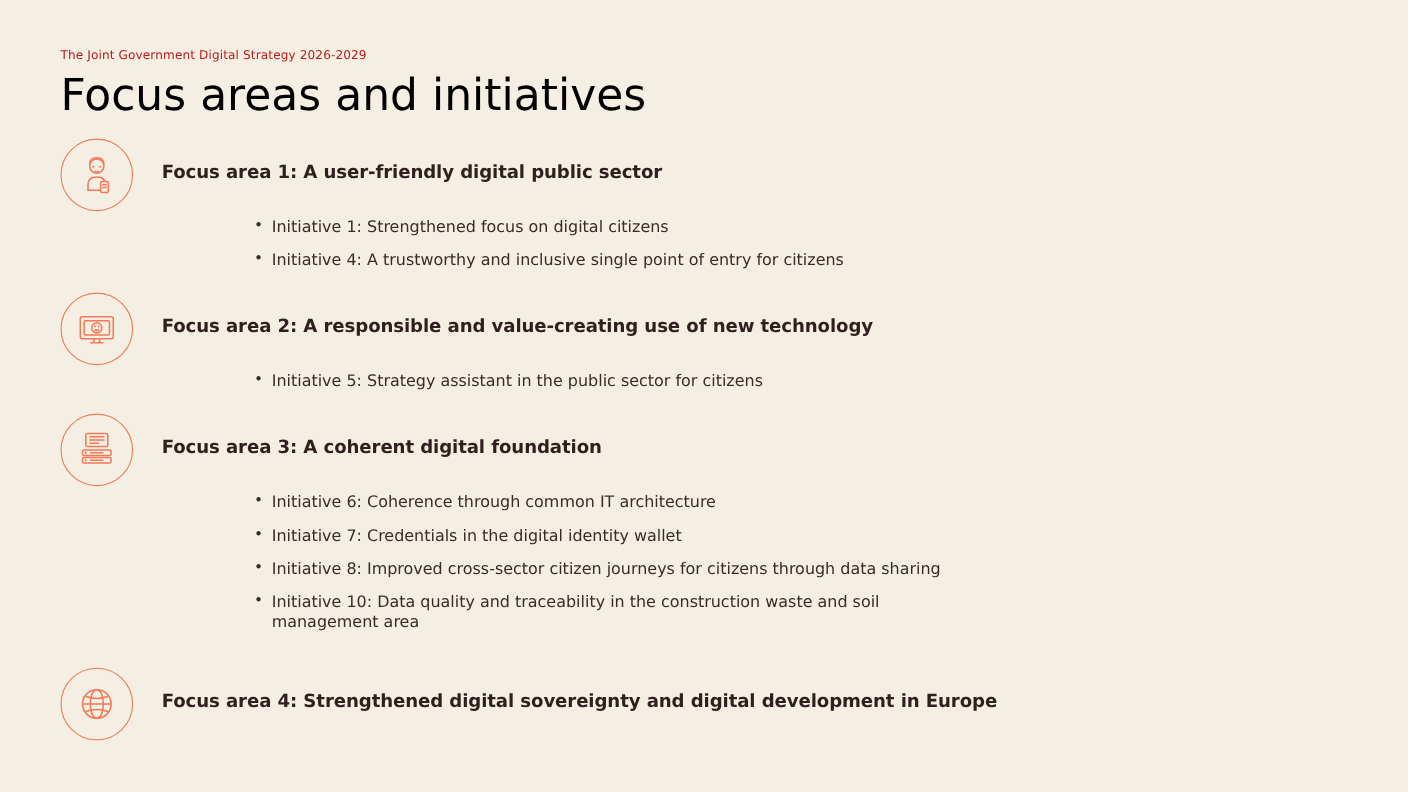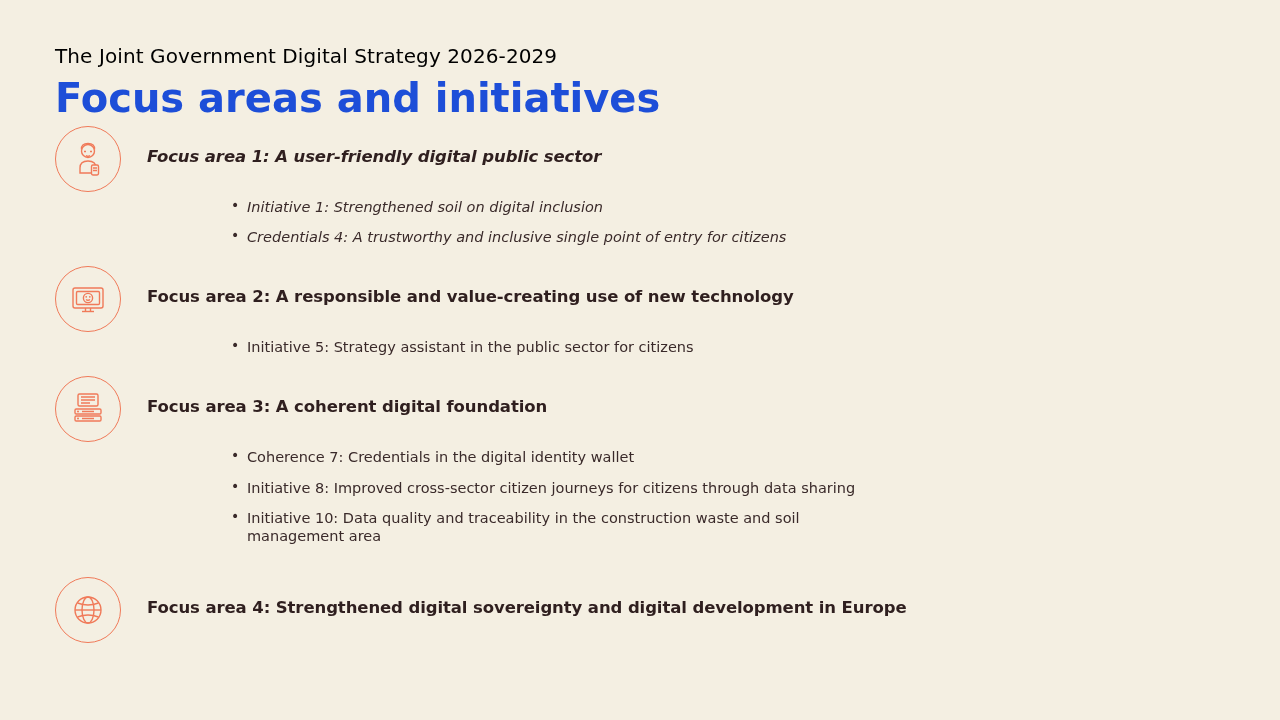--- a/index.html
+++ b/index.html
@@ -22,31 +22,31 @@
     box-sizing: border-box;
   }
 
   
   .header {
     position: absolute;
     left: 55px;
     top: 44px;
   }
   .eyebrow {
-    font-size: 20px;
-    color: #000000;
+    font-size: 11px;
+    color: #b91c1c;
     letter-spacing: 0.1px;
     line-height: 1.2;
   }
   .title {
     font-size: 40px;
-    color: #1d4ed8;
+    color: #000000;
     margin-top: 7px;
     line-height: 1.15;
-    font-weight: 700;
+    font-weight: 400;
   }
 
   
   .content {
     position: absolute;
     left: 55px;
     top: 130px;
     width: 820px;
   }
   .focus-block {
@@ -98,21 +98,21 @@
   ul.initiatives li:before {
     content: "•";
     position: absolute;
     left: 0;
     top: -1px;
     color: #3a2a2a;
     font-size: 14px;
   }
 
   
-  #block-0 { margin-bottom: 24px; font-style: italic; }
+  #block-0 { margin-bottom: 24px; }
   #block-1 { }
   #block-2 { margin-bottom: 36px; }
 
   
   .deco {
     position: absolute;
     right: 0;
     top: 0;
     width: 420px;
     height: 720px;
@@ -140,22 +140,22 @@
             <path d="M17 13.5 h2 M23 13.5 h2"></path>
             <path d="M19 17.5 q2 1.6 4 0"></path>
             <path d="M13 30 q0 -7 8 -7 q8 0 8 7 v5 h-16 z"></path>
             <rect x="24.5" y="27" width="7" height="10" rx="1.4" fill="#f4efe2"></rect>
             <path d="M26 30 h4 M26 32.5 h4"></path>
           </svg>
         </div>
         <div class="focus-title">Focus area 1: A user-friendly digital public sector</div>
       </div>
       <ul class="initiatives">
-        <li>Initiative 1: Strengthened soil on digital inclusion</li>
-        <li>Credentials 4: A trustworthy and inclusive single point of entry for citizens</li>
+        <li>Initiative 1: Strengthened focus on digital citizens</li>
+        <li>Initiative 4: A trustworthy and inclusive single point of entry for citizens</li>
       </ul>
     </div>
 
     <div class="focus-block" id="block-1">
       <div class="focus-head">
         <div class="icon-circle">
           <svg width="42" height="42" viewBox="0 0 42 42" fill="none" stroke="#f07a59" stroke-width="1.4">
             <rect x="6" y="10" width="30" height="20" rx="2"></rect>
             <rect x="9.5" y="13.5" width="23" height="13" rx="1.2"></rect>
             <circle cx="21" cy="20" r="4.6"></circle>
@@ -180,21 +180,22 @@
             <path d="M14 9 h14 M14 12 h14 M14 15 h9"></path>
             <rect x="8" y="21" width="26" height="5" rx="1.2"></rect>
             <rect x="8" y="28" width="26" height="5" rx="1.2"></rect>
             <path d="M11 23.5 h0.01 M11 30.5 h0.01" stroke-width="2" stroke-linecap="round"></path>
             <path d="M15 23.5 h12 M15 30.5 h12"></path>
           </svg>
         </div>
         <div class="focus-title">Focus area 3: A coherent digital foundation</div>
       </div>
       <ul class="initiatives">
-        <li>Coherence 7: Credentials in the digital identity wallet</li>
+        <li>Initiative 6: Coherence through common IT architecture</li>
+        <li>Initiative 7: Credentials in the digital identity wallet</li>
         <li>Initiative 8: Improved cross-sector citizen journeys for citizens through data sharing</li>
         <li>Initiative 10: Data quality and traceability in the construction waste and soil management area</li>
       </ul>
     </div>
 
     <div class="focus-block" id="block-3">
       <div class="focus-head">
         <div class="icon-circle">
           <svg width="42" height="42" viewBox="0 0 42 42" fill="none" stroke="#f07a59" stroke-width="1.4">
             <circle cx="21" cy="21" r="13"></circle>

